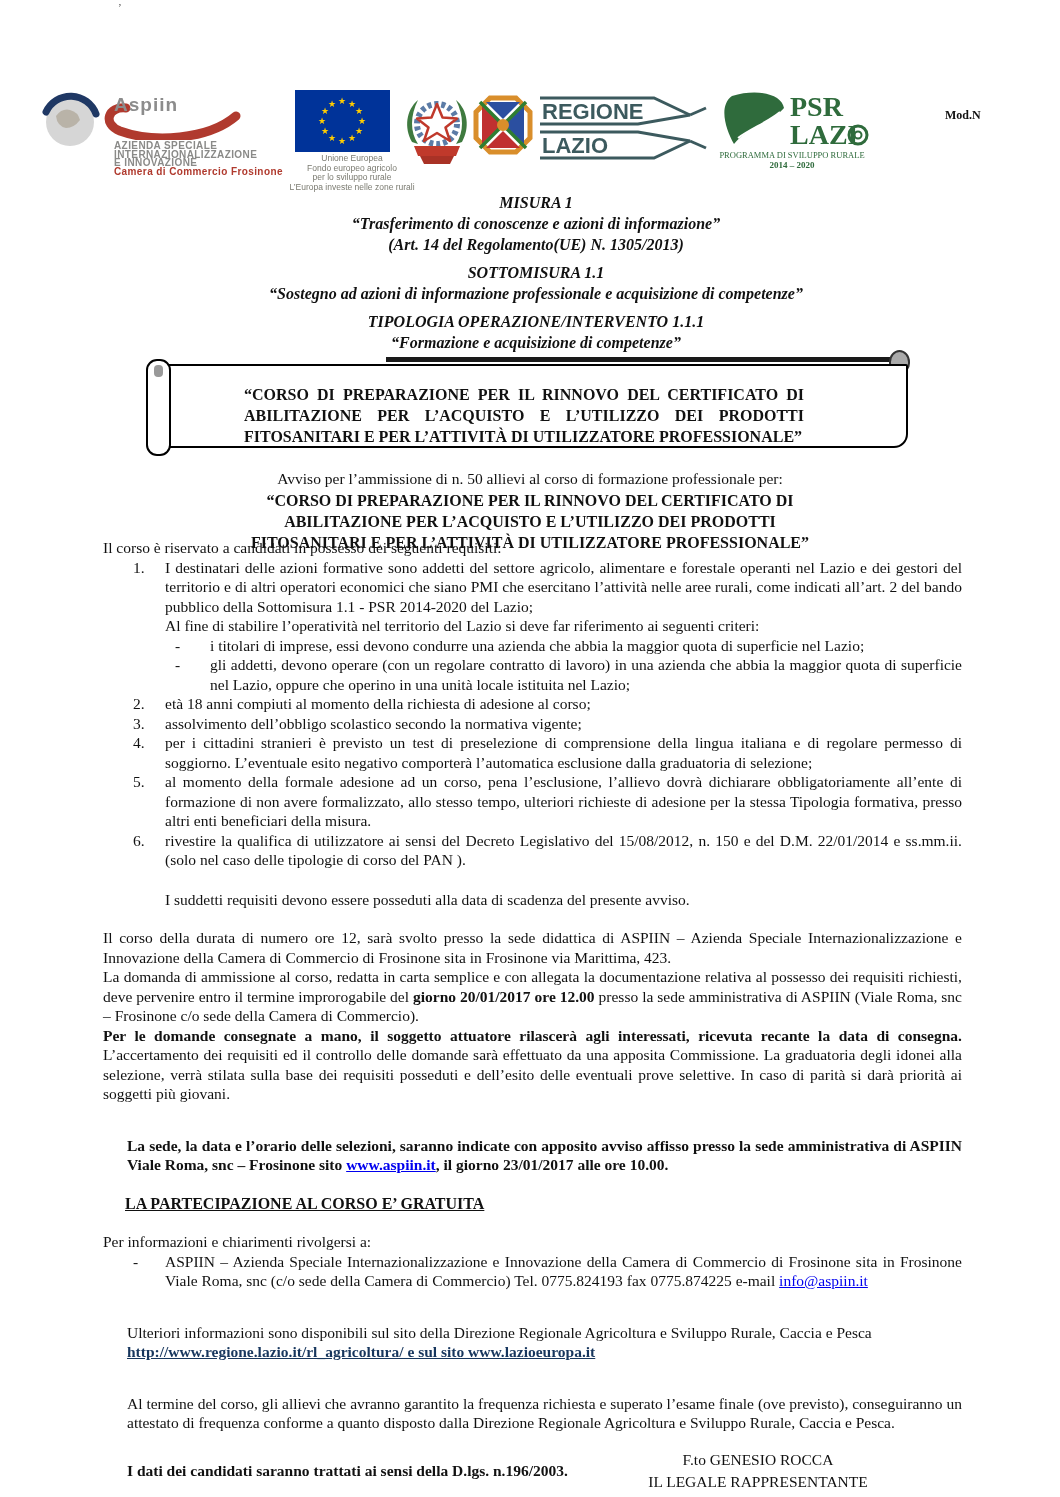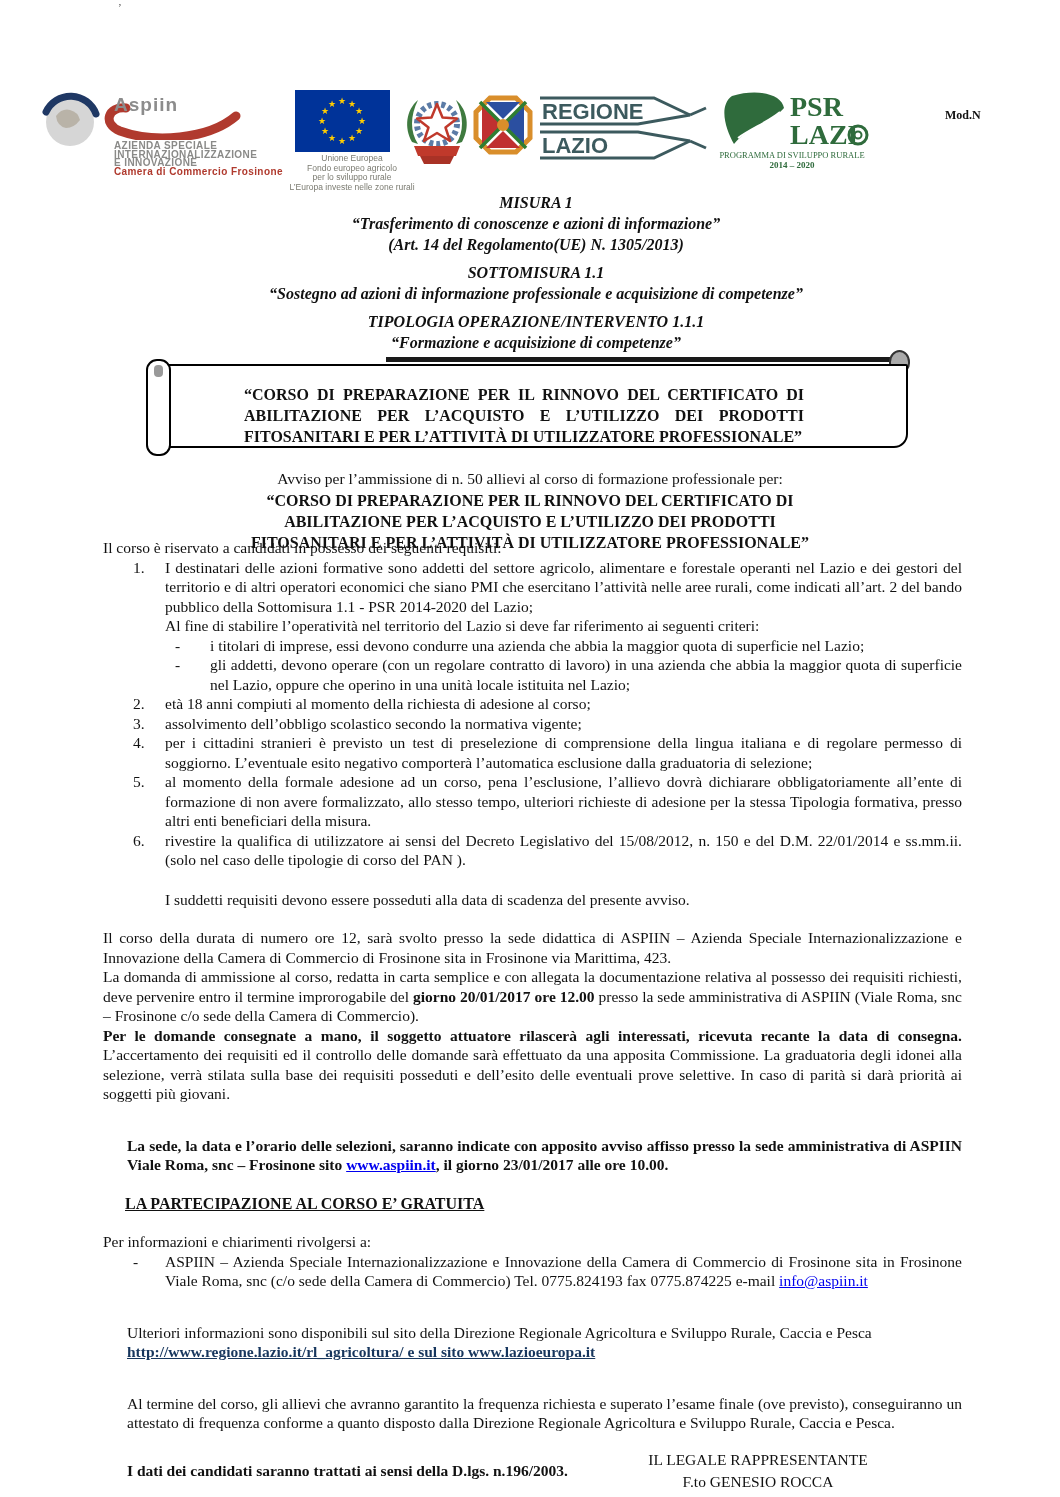--- a/index.html
+++ b/index.html
@@ -277,19 +277,19 @@
     <div class="sec ind just">
       <span>Ulteriori informazioni sono disponibili sul sito della Direzione Regionale Agricoltura e Sviluppo Rurale, Caccia e Pesca</span><br>
       <a class="link-navy">http://www.regione.lazio.it/rl_agricoltura/ e sul sito www.lazioeuropa.it</a>
     </div>
 
     <div class="sec ind just">Al termine del corso, gli allievi che avranno garantito la frequenza richiesta e superato l’esame finale (ove previsto), conseguiranno un attestato di frequenza conforme a quanto disposto dalla Direzione Regionale Agricoltura e Sviluppo Rurale, Caccia e Pesca.</div>
 
     <div class="sig-zone">
       <div class="dati-line">I dati dei candidati saranno trattati ai sensi della D.lgs. n.196/2003.</div>
       <div class="firma">
+        <div>F.to GENESIO ROCCA</div>
         <div>IL LEGALE RAPPRESENTANTE</div>
-        <div>F.to GENESIO ROCCA</div>
       </div>
     </div>
 
   </div>
 </div>
 
 </body></html>

